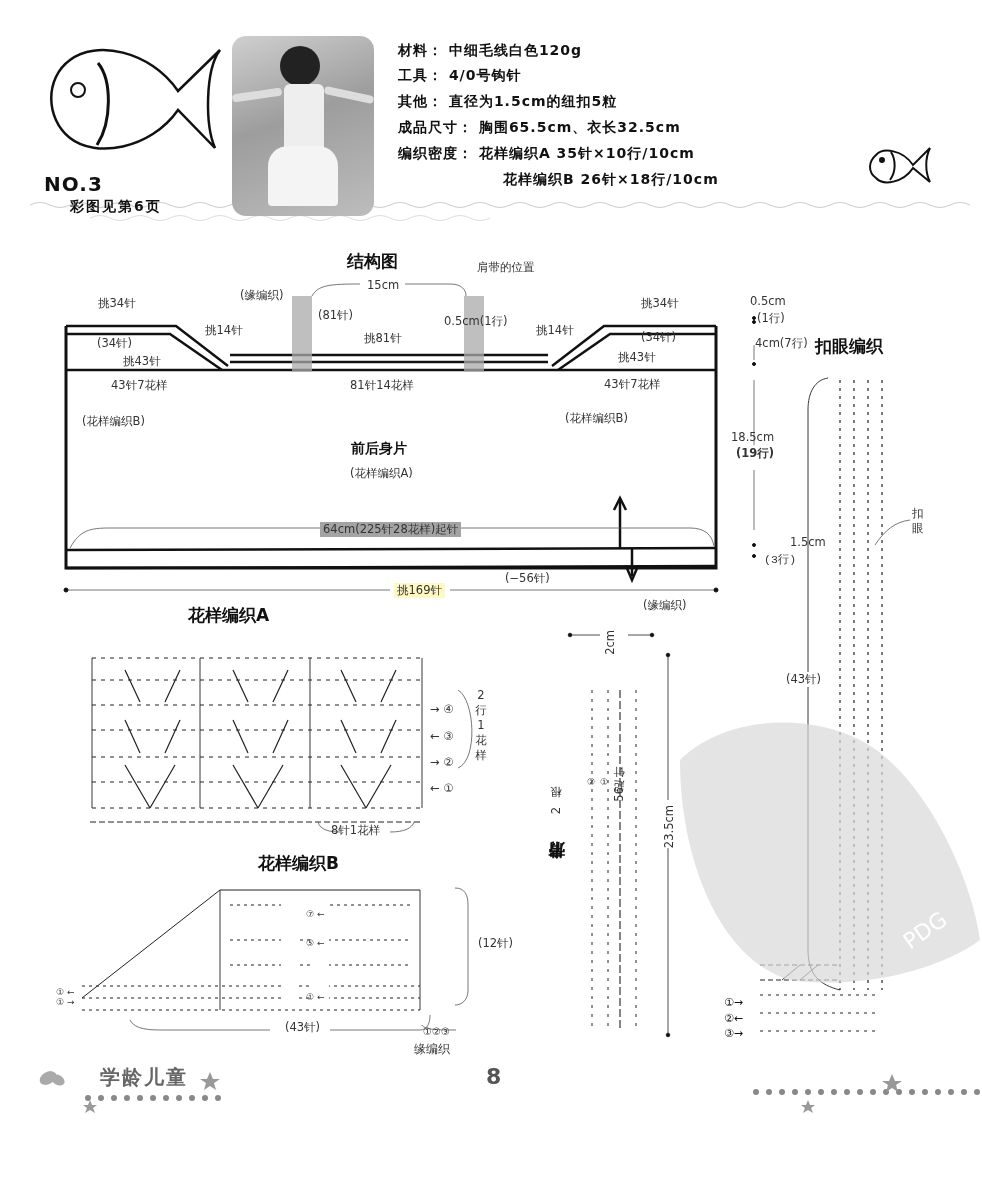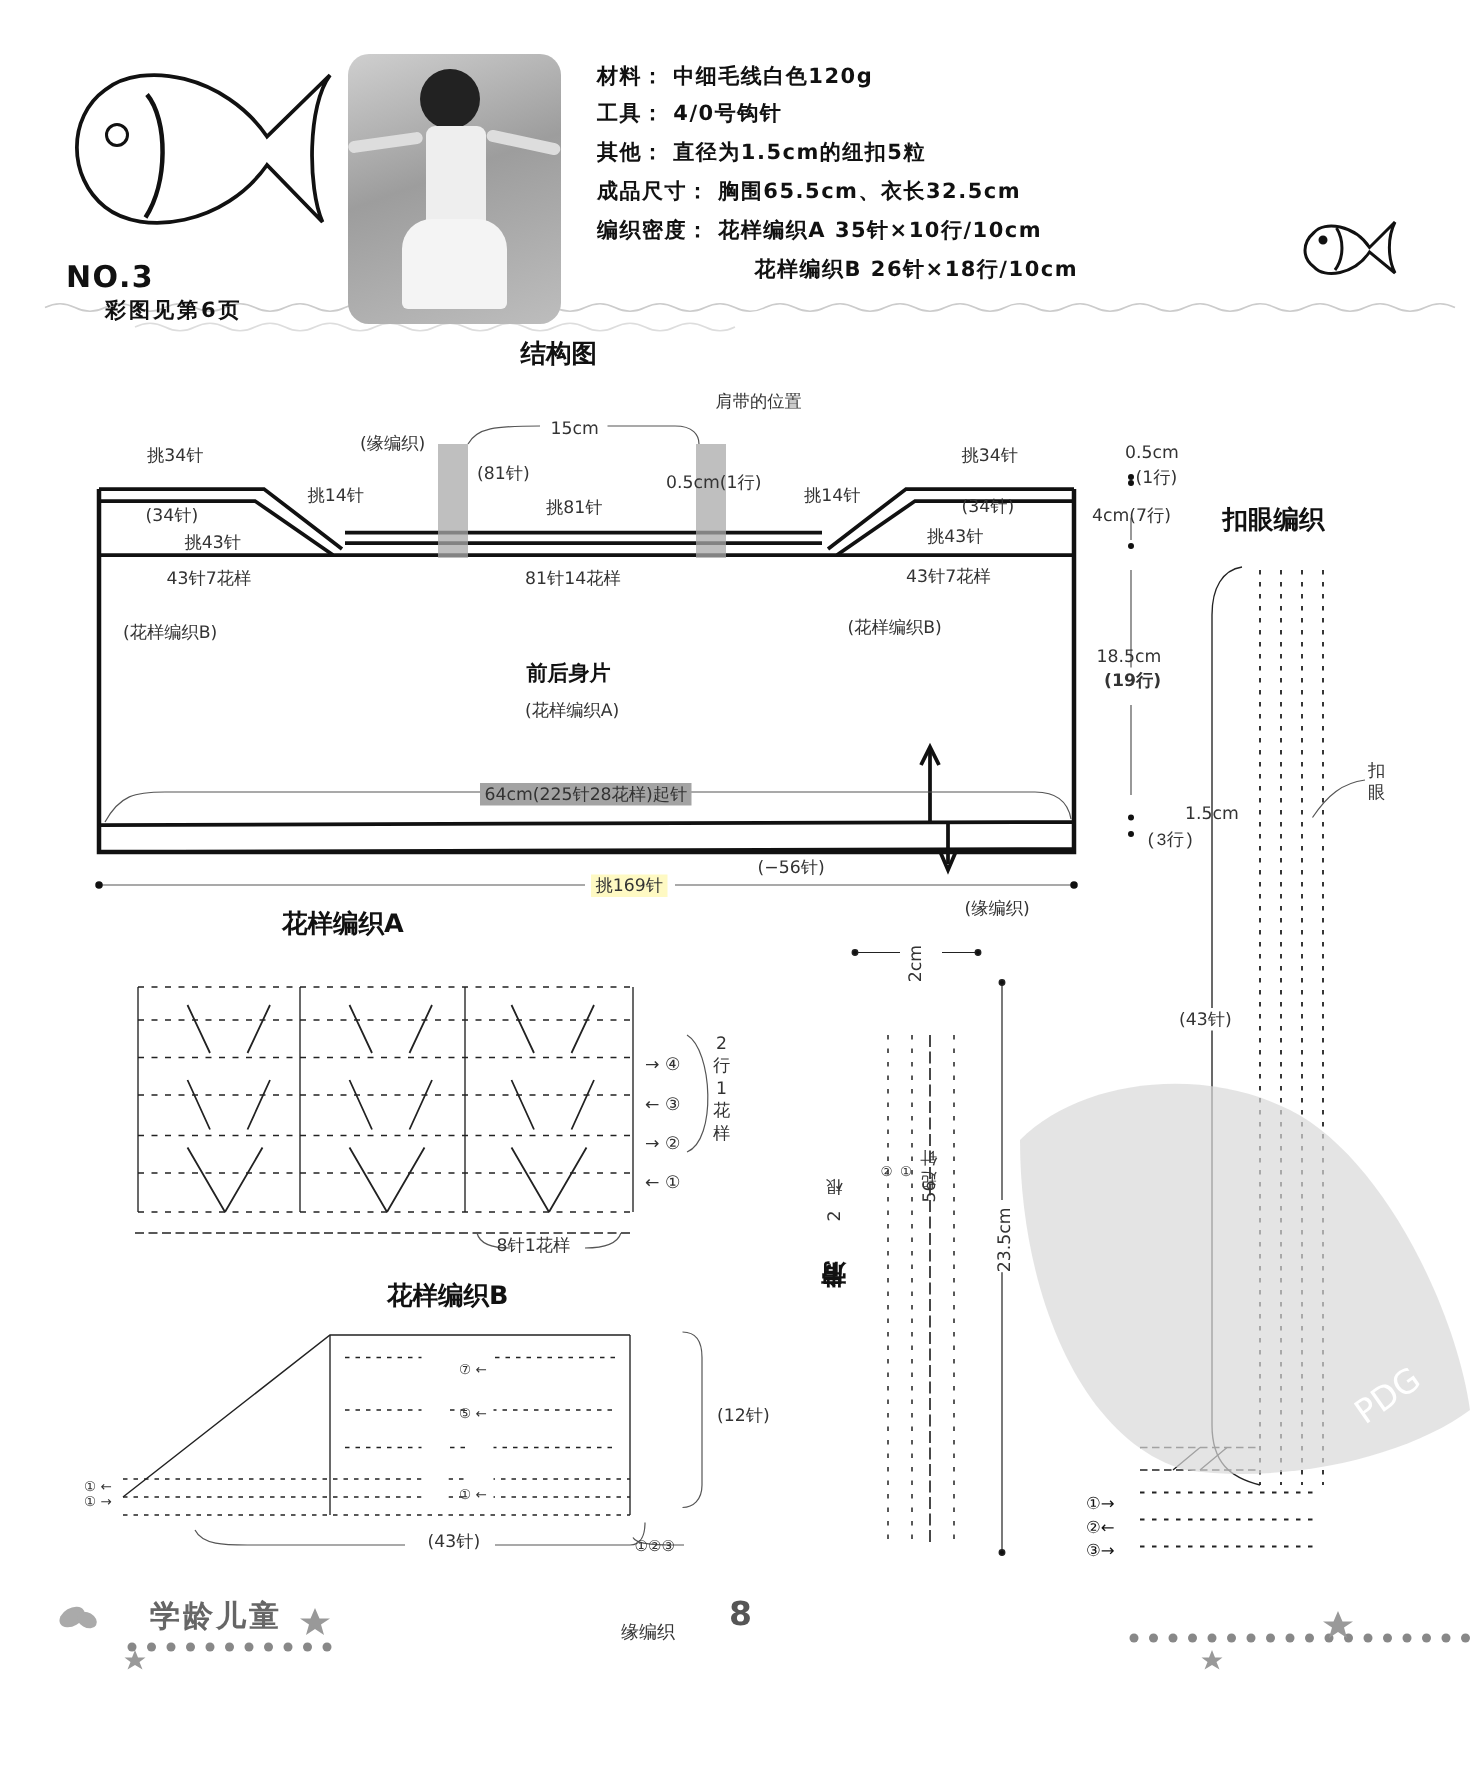--- a/index.html
+++ b/index.html
@@ -176,21 +176,21 @@
 <div class="no3">NO.3</div>
 <div class="seepg">彩图见第6页</div>
 
 <div class="spec-row" style="top:42px;"><span class="spec-label">材料：</span> <span>中细毛线白色120g</span></div>
 <div class="spec-row" style="top:67px;"><span class="spec-label">工具：</span> <span>4/0号钩针</span></div>
 <div class="spec-row" style="top:93px;"><span class="spec-label">其他：</span> <span>直径为1.5cm的纽扣5粒</span></div>
 <div class="spec-row" style="top:119px;"><span class="spec-label">成品尺寸：</span> <span>胸围65.5cm、衣长32.5cm</span></div>
 <div class="spec-row" style="top:145px;"><span class="spec-label">编织密度：</span> <span>花样编织A  35针×10行/10cm</span></div>
 <div class="spec-row" style="top:171px;left:503px;"><span>花样编织B  26针×18行/10cm</span></div>
 
-<div class="title" style="left:347px;top:224px;text-align:center;">结构图</div>
+<div class="title" style="left:347px;top:250px;text-align:center;">结构图</div>
 <div class="lbl" style="left:477px;top:260px;">肩带的位置</div>
 <div class="lbl" style="left:240px;top:288px;">(缘编织)</div>
 <div class="lbl" style="left:367px;top:278px;">15cm</div>
 <div class="lbl" style="left:318px;top:308px;">(81针)</div>
 <div class="lbl" style="left:364px;top:331px;">挑81针</div>
 <div class="lbl" style="left:444px;top:314px;">0.5cm(1行)</div>
 <div class="lbl" style="left:98px;top:296px;">挑34针</div>
 <div class="lbl" style="left:97px;top:336px;">(34针)</div>
 <div class="lbl" style="left:205px;top:323px;">挑14针</div>
 <div class="lbl" style="left:123px;top:354px;">挑43针</div>
@@ -205,21 +205,21 @@
 <div class="lbl" style="left:565px;top:411px;">(花样编织B)</div>
 <div class="lbl" style="left:351px;top:440px;font-size:14px;font-weight:bold;color:#111;">前后身片</div>
 <div class="lbl" style="left:350px;top:466px;">(花样编织A)</div>
 <div class="lbl" style="left:320px;top:522px;background:#a3a3a3;padding:0 3px;">64cm(225针28花样)起针</div>
 <div class="lbl" style="left:505px;top:571px;">(−56针)</div>
 <div class="lbl" style="left:394px;top:583px;background:#fef9c3;padding:0 3px;">挑169针</div>
 <div class="lbl" style="left:643px;top:598px;">(缘编织)</div>
 
 <div class="lbl" style="left:750px;top:294px;">0.5cm</div>
 <div class="lbl" style="left:757px;top:311px;">(1行)</div>
-<div class="lbl" style="left:728px;top:336px;">4cm(7行)</div>
+<div class="lbl" style="left:755px;top:336px;">4cm(7行)</div>
 <div class="lbl" style="left:731px;top:430px;">18.5cm</div>
 <div class="lbl" style="left:736px;top:446px;font-weight:bold;">(19行)</div>
 <div class="lbl" style="left:790px;top:535px;">1.5cm</div>
 <div class="lbl" style="left:764px;top:552px;font-family:Liberation Mono, monospace;">(3行)</div>
 
 <div class="title" style="left:188px;top:604px;">花样编织A</div>
 <div class="lbl" style="left:430px;top:702px;">→ <span>④</span></div>
 <div class="lbl" style="left:430px;top:729px;">← <span>③</span></div>
 <div class="lbl" style="left:430px;top:755px;">→ <span>②</span></div>
 <div class="lbl" style="left:430px;top:781px;">← <span>①</span></div>
@@ -228,21 +228,21 @@
 
 <div class="title" style="left:258px;top:852px;">花样编织B</div>
 <div class="lbl" style="left:306px;top:909px;font-size:9px;"><span>⑦</span> ←</div>
 <div class="lbl" style="left:306px;top:938px;font-size:9px;"><span>⑤</span> ←</div>
 <div class="lbl" style="left:306px;top:992px;font-size:9px;"><span>①</span> ←</div>
 <div class="lbl" style="left:56px;top:987px;font-size:9px;"><span>①</span> ←</div>
 <div class="lbl" style="left:56px;top:997px;font-size:9px;"><span>①</span> →</div>
 <div class="lbl" style="left:446px;top:936px;margin-left:32px;">(12针)</div>
 <div class="lbl" style="left:285px;top:1020px;">(43针)</div>
 <div class="lbl" style="left:423px;top:1026px;font-size:10px;">①②③</div>
-<div class="lbl" style="left:414px;top:1041px;font-size:12px;margin-top:39px;">缘编织</div>
+<div class="lbl" style="left:414px;top:1041px;font-size:12px;">缘编织</div>
 
 <div class="title" style="left:544px;top:873px;writing-mode:vertical-rl;transform:rotate(180deg);font-size:17px;">肩带</div>
 <div class="lbl" style="left:549px;top:807px;writing-mode:vertical-rl;transform:rotate(180deg);">2根</div>
 <div class="lbl" style="left:603px;top:630px;writing-mode:vertical-rl;transform:rotate(180deg);">2cm</div>
 <div class="lbl" style="left:612px;top:787px;writing-mode:vertical-rl;transform:rotate(180deg);">起56针</div>
 <div class="lbl" style="left:662px;top:805px;writing-mode:vertical-rl;transform:rotate(180deg);background:#fff;">23.5cm</div>
 <div class="lbl" style="left:587px;top:777px;font-size:9px;">②</div>
 <div class="lbl" style="left:600px;top:777px;font-size:9px;">①</div>
 
 <div class="title" style="left:815px;top:335px;">扣眼编织</div>

